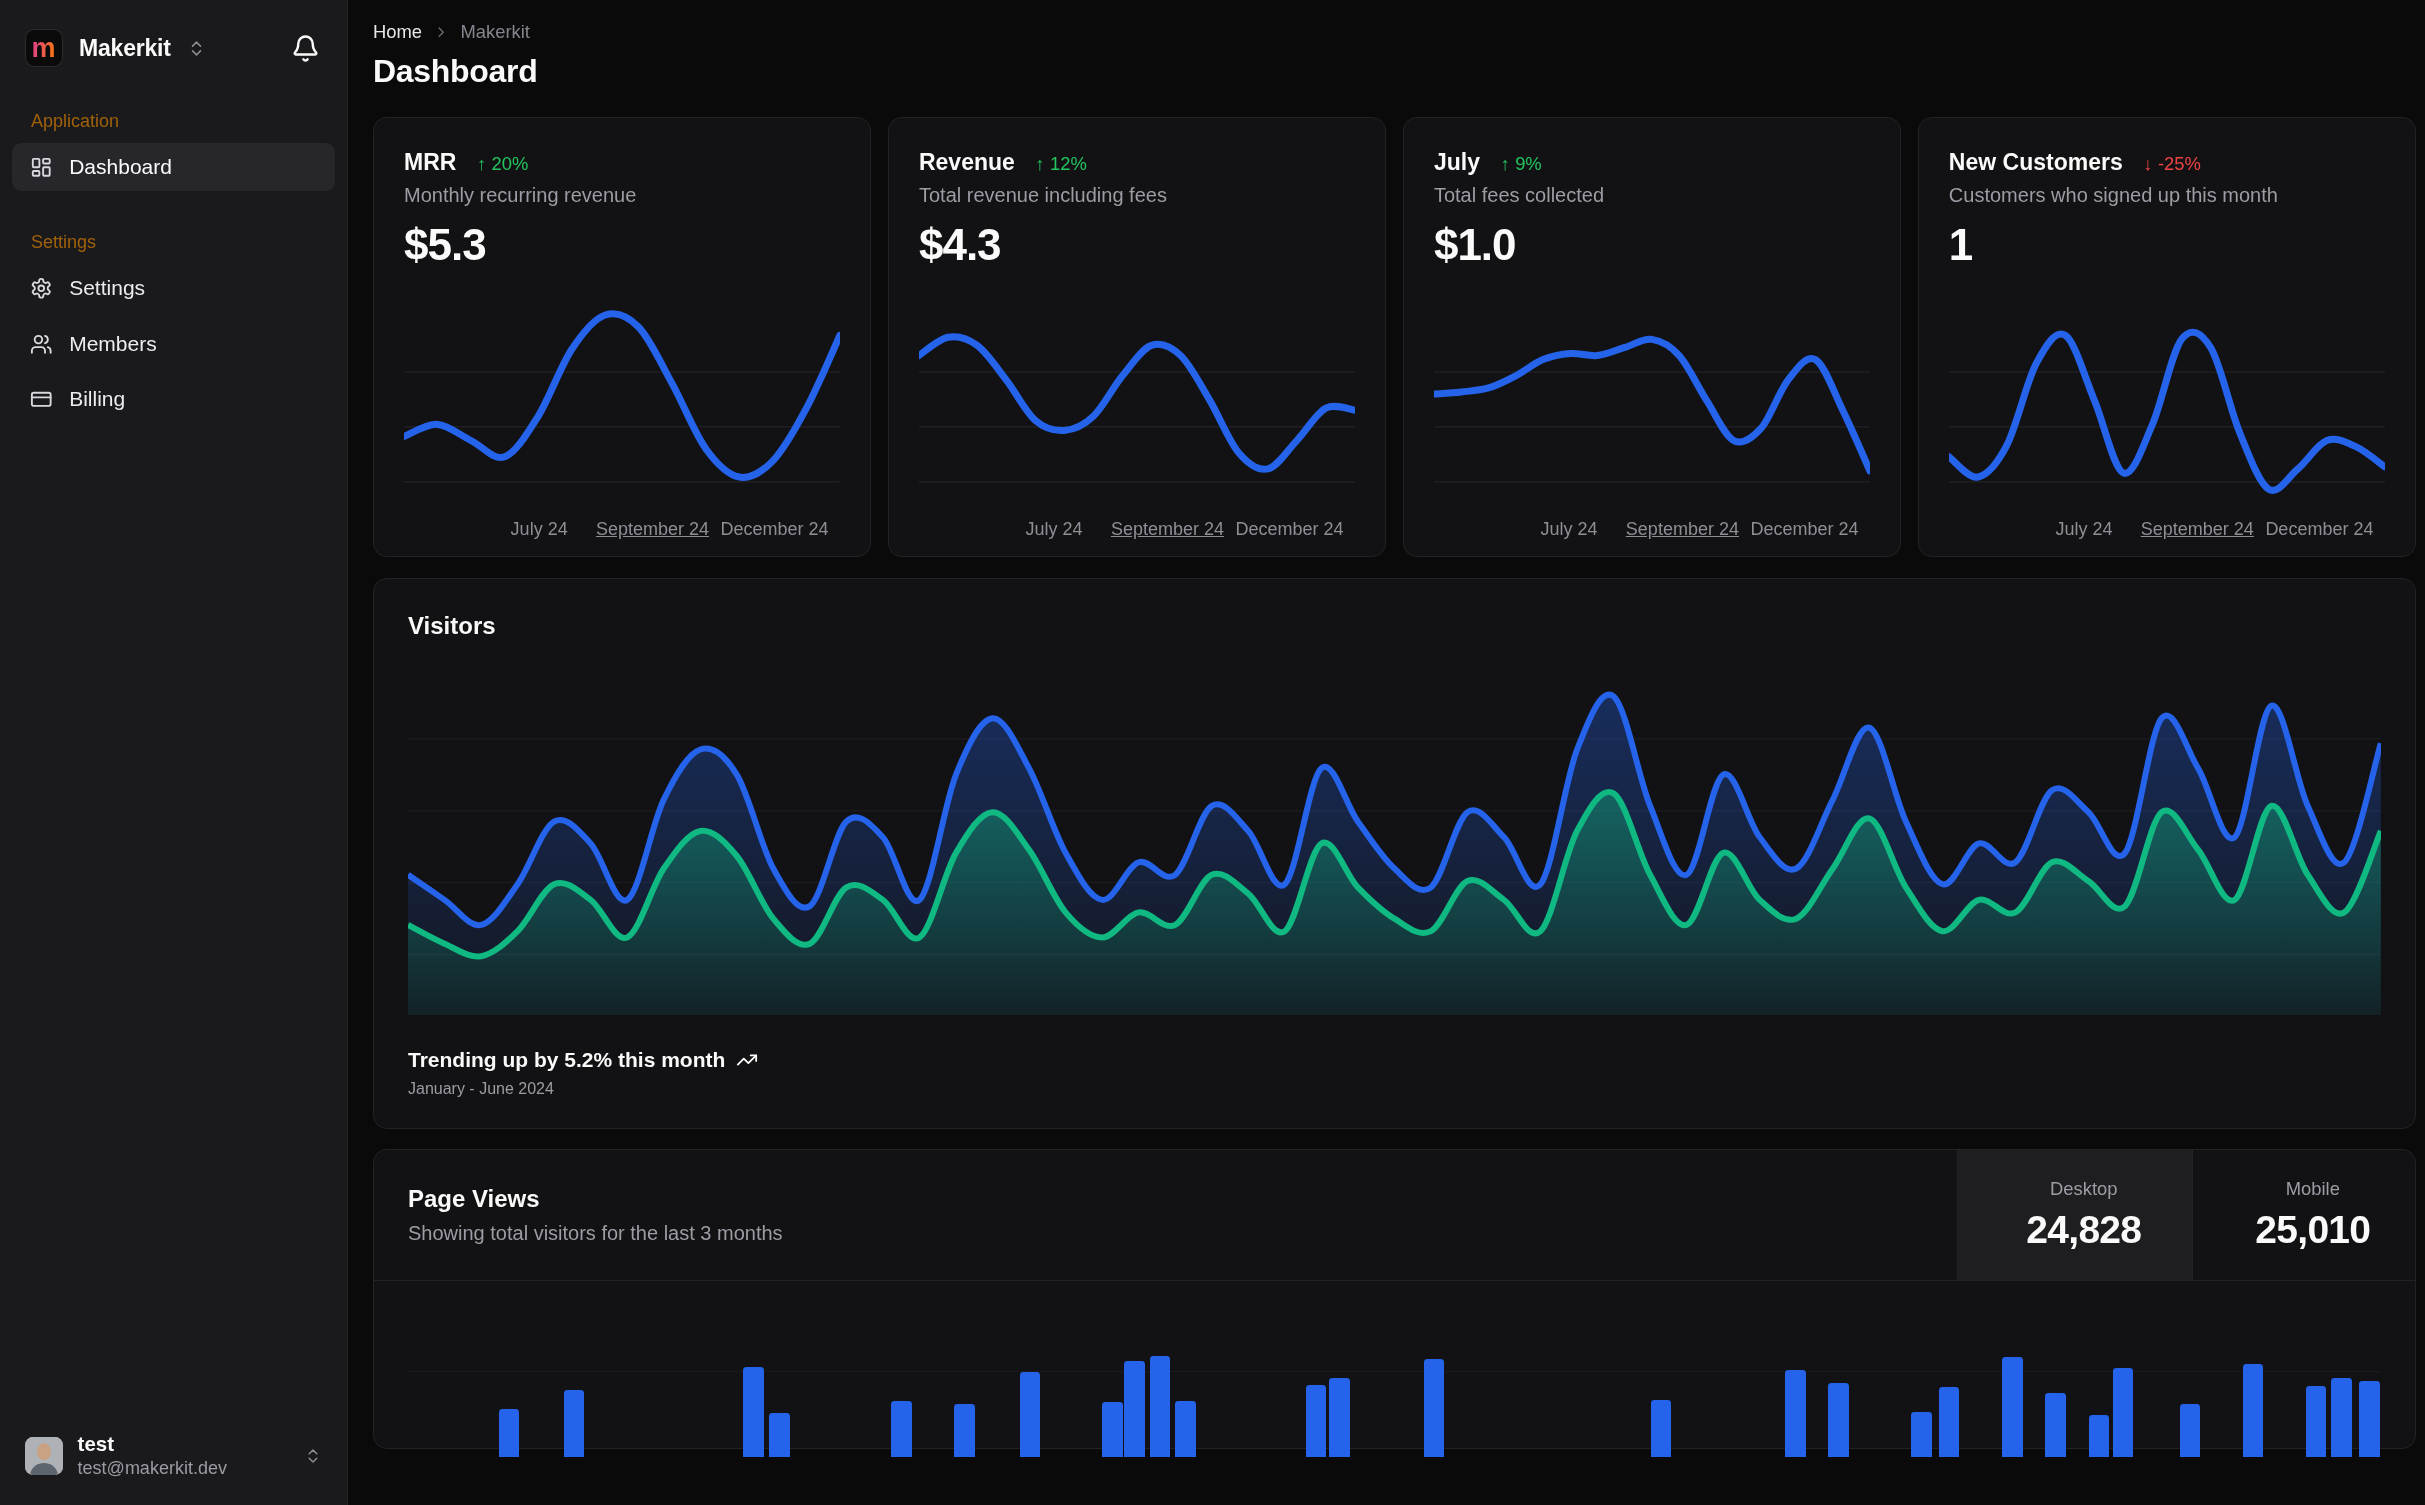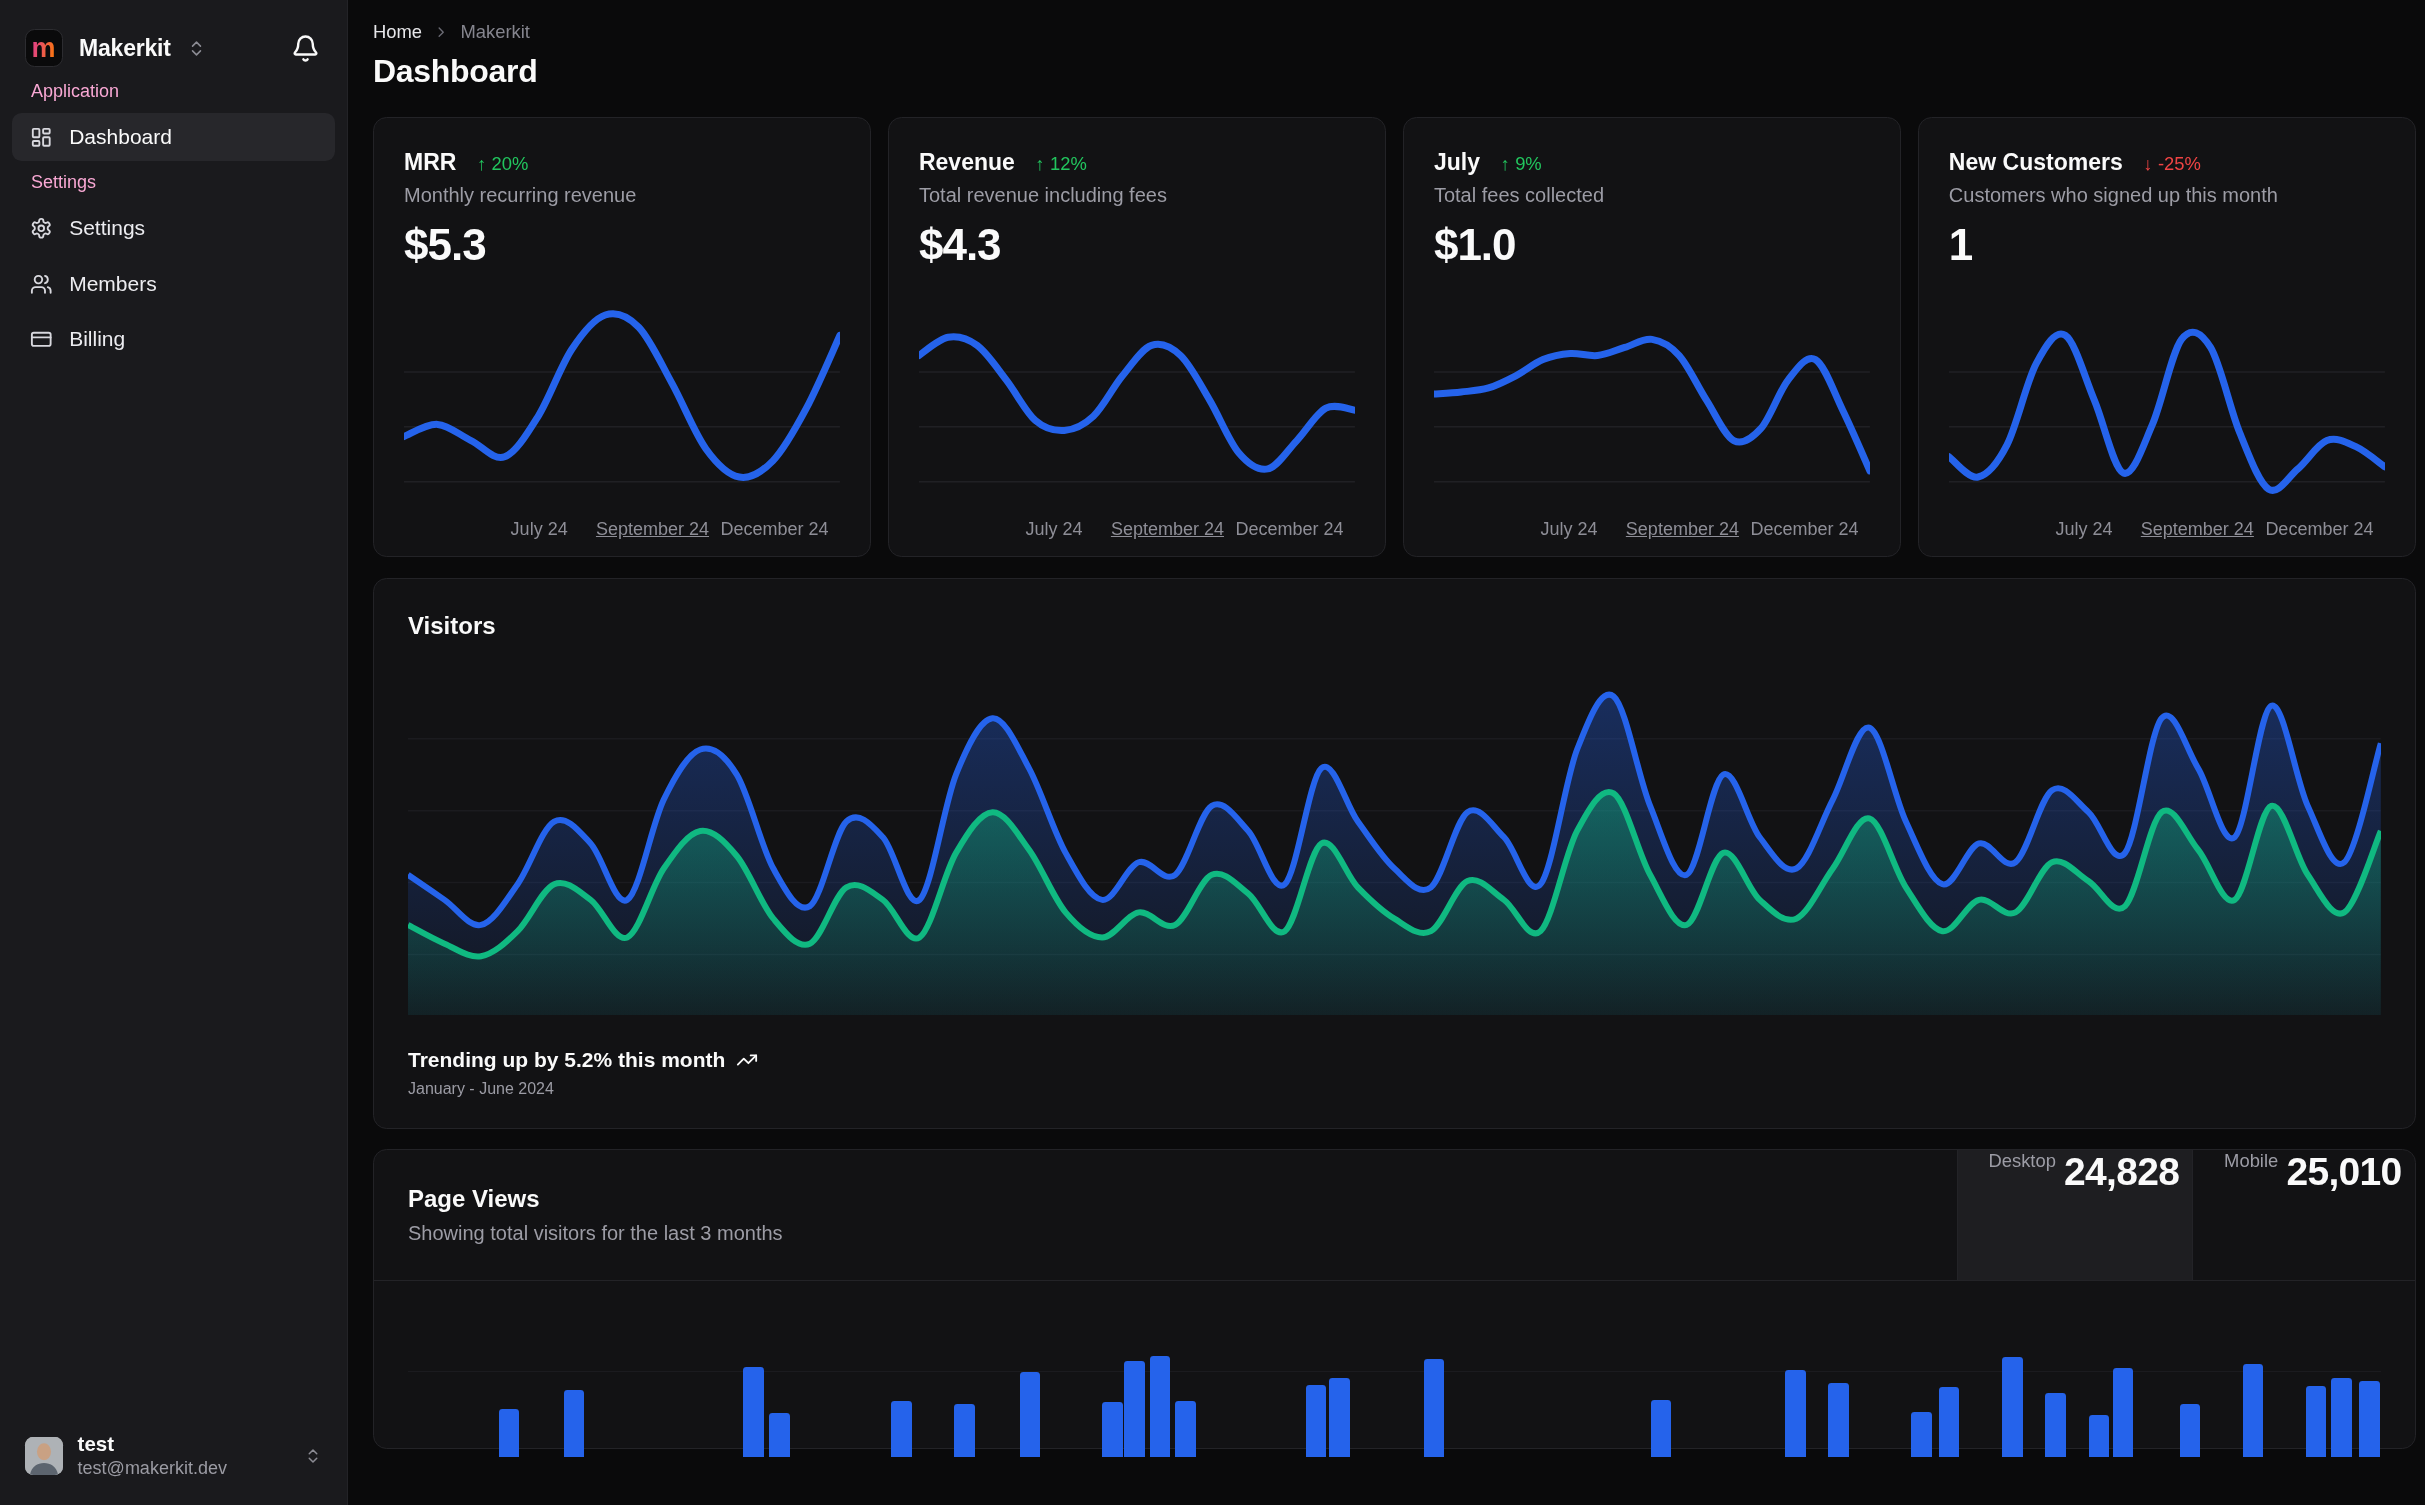--- a/index.html
+++ b/index.html
@@ -19,21 +19,21 @@
               border:1.4px solid #2c2c30; display:grid; place-items:center; flex:none; }
   .logo-m { font-size:27px; font-weight:800; line-height:1;
             background:linear-gradient(100deg,#e3447e 15%,#f97316 85%);
             -webkit-background-clip:text; background-clip:text; color:transparent; }
   .brand-name { font-size:23px; font-weight:600; letter-spacing:-0.2px; }
   .brand-switch { color:#8b8b93; }
   .brand-switch svg { width:19px; height:19px; }
   .bell-btn { margin-left:auto; color:#fafafa; background:none; border:none; cursor:pointer; }
   .bell-btn svg { width:29px; height:29px; }
 
-  .section-label { padding:0 31px; font-size:18px; color:#f9a8d4; }
+  .section-label { padding:0 31px; margin-top:30px; font-size:18px; color:#a16207; }
   .nav { display:flex; flex-direction:column; gap:6.8px; padding:11px 12.3px; }
   .nav-item { display:flex; align-items:center; gap:16.4px; padding:12.3px 18px;
               border-radius:9.6px; font-size:21px; color:#ececf0; cursor:pointer; }
   .nav-item svg { width:22.5px; height:22.5px; color:#d8d8de; }
   .nav-item.active { background:#27272b; color:#fafafa; }
   .sb-spacer { flex:1; }
 
   .user-row { display:flex; align-items:center; gap:15px; padding:20.5px 24.6px 26px; cursor:pointer; }
   .avatar { width:38px; height:38px; border-radius:8.2px; overflow:hidden; flex:none;
             background:linear-gradient(#c9c9c9,#9aa0a6); }
@@ -75,23 +75,23 @@
   .visitors-chart svg { width:100%; height:100%; display:block; }
   .vc-footer { margin:33px 34px 0; }
   .vc-trend { display:flex; align-items:center; gap:11px; font-size:21px; font-weight:700; }
   .vc-trend svg { width:22px; height:22px; }
   .vc-period { margin-top:8.2px; font-size:16px; color:#9c9ca5; }
 
   .pv-card { margin-top:20.5px; }
   .pv-header { display:flex; align-items:stretch; border-bottom:1.4px solid #232327; }
   .pv-left { flex:1; padding:35px 34px; }
   .pv-toggles { display:flex; }
-  .pv-btn { display:flex; flex-direction:row; justify-content:center; gap:8.2px;
+  .pv-btn { display:flex; flex-direction:column; justify-content:center; gap:8.2px;
             padding-left:18px; border-left:1.4px solid #232327; cursor:pointer;
-            border-top-right-radius:12.3px; }
+            border-top-right-radius:12.3px;align-items:center; }
   .pv-btn-desktop { width:235px; }
   .pv-btn-mobile { width:223px; }
   .pv-btn.active { background:#1e1e21; border-top-right-radius:0; }
   .pv-btn-label { font-size:18.4px; color:#9c9ca5; }
   .pv-btn-value { font-size:39px; font-weight:700; letter-spacing:-0.7px; }
   .pv-chart { position:relative; height:167px; margin:0 34px; }
   .pv-chart::before { content:""; position:absolute; left:0; right:0; top:90px; height:1.4px; background:#1b1b1f; }
   .bar { position:absolute; bottom:-9.6px; width:20.5px; background:#2563eb; border-radius:3.4px 3.4px 0 0; }
 </style>
 </head>

